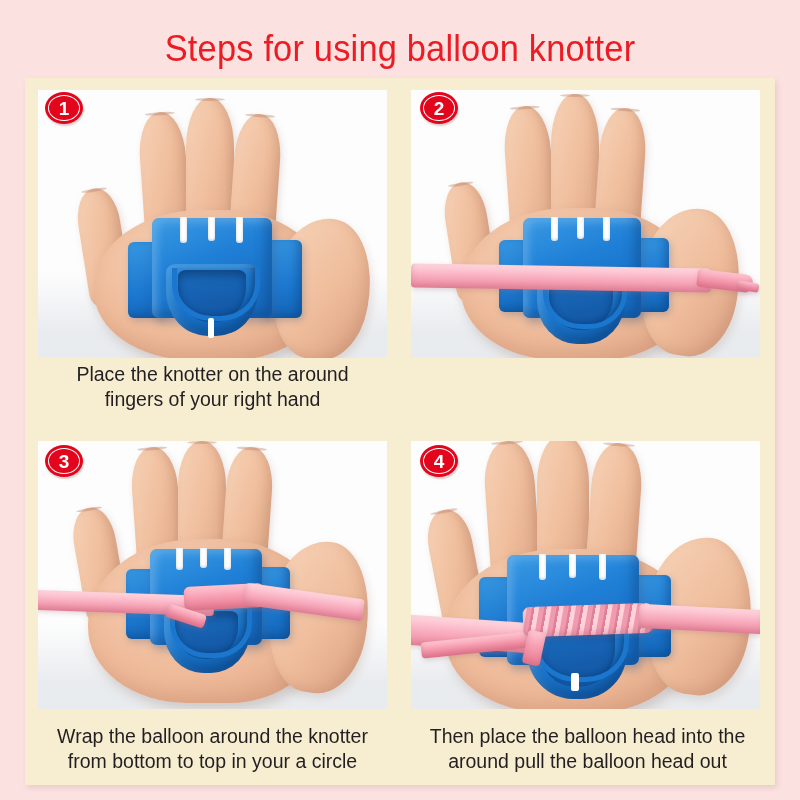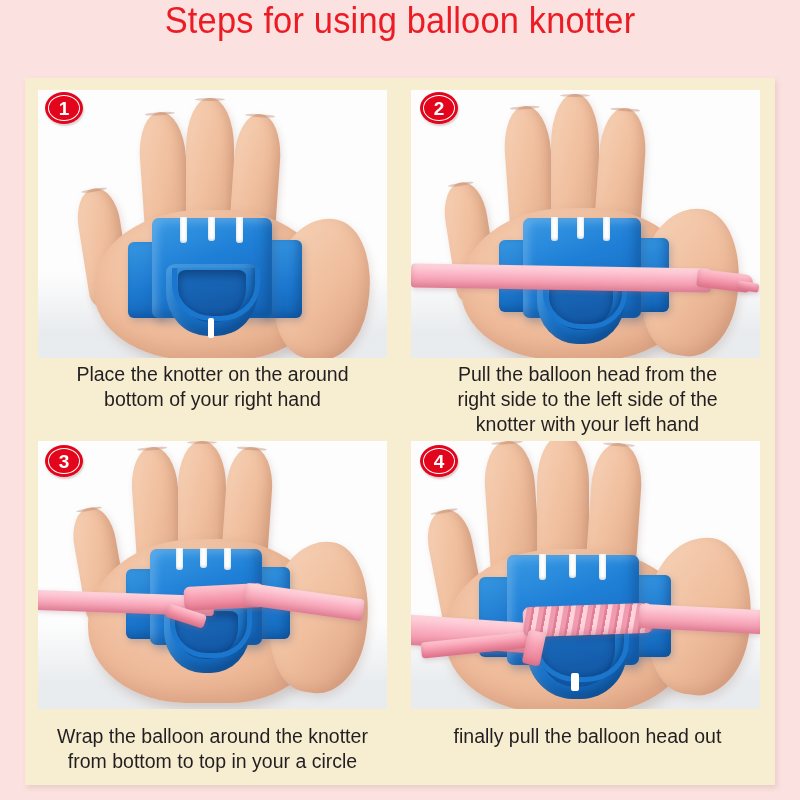--- a/index.html
+++ b/index.html
@@ -13,21 +13,21 @@
     position: relative;
     width: 800px; height: 800px;
     background: #fbe1e0;
   }
   
   #title-bar {
     position: absolute;
     left: 0; top: 0;
     width: 800px; height: 70px;
     display: flex;
-    align-items: flex-start;
+    align-items: flex-end;
     justify-content: center;
   }
   #title-text {
     color: #ec1c24;
     font-size: 37px;
     font-weight: 400;
     letter-spacing: 0.2px;
     white-space: nowrap;
     transform: scaleX(0.93);
   }
@@ -261,21 +261,21 @@
             </div>
             <div class="kcup" style="left:36px;top:46px;width:92px;height:72px;"></div>
             <div class="kcup-inner" style="left:48px;top:52px;width:68px;height:52px;"></div>
             <div class="khook" style="left:42px;top:50px;width:78px;height:48px;"></div>
             <div class="kslot" style="left:78px;top:100px;width:6px;height:20px;"></div>
           </div>
         </div>
       </div>
       <div class="caption">
         <span class="ln">Place the knotter on the around</span>
-        <span class="ln">bottom of your right hand</span>
+        <span class="ln">fingers of your right hand</span>
       </div>
     </div>
 
     <div class="panel p2">
       <div class="badge">
         <span>2</span>
       </div>
       <div class="photo">
         <div class="scene">
           <div class="surface"></div>
@@ -298,25 +298,20 @@
             </div>
             <div class="kcup" style="left:34px;top:56px;width:88px;height:70px;"></div>
             <div class="kcup-inner" style="left:46px;top:62px;width:64px;height:50px;"></div>
             <div class="khook" style="left:40px;top:60px;width:74px;height:46px;"></div>
           </div>
 
           <div class="balloon hi" style="left:0px;top:176px;width:300px;height:24px;border-radius:4px;transform:rotate(1deg);"></div>
           <div class="balloon" style="left:286px;top:182px;width:56px;height:18px;border-radius:4px 8px 8px 4px;transform:rotate(7deg);"></div>
           <div class="balloon" style="left:326px;top:192px;width:22px;height:9px;border-radius:3px;transform:rotate(10deg);"></div>
         </div>
-      </div>
-      <div class="caption">
-        <span class="ln">Pull the balloon head from the</span>
-        <span class="ln">right side to the left side of the</span>
-        <span class="ln">knotter with your left hand</span>
       </div>
     </div>
 
     <div class="panel p3">
       <div class="badge">
         <span>3</span>
       </div>
       <div class="photo">
         <div class="scene">
           <div class="surface"></div>
@@ -385,18 +380,19 @@
           </div>
 
           <div class="balloon hi" style="left:-6px;top:178px;width:130px;height:30px;border-radius:5px;transform:rotate(4deg);"></div>
           <div class="balloon" style="left:10px;top:196px;width:110px;height:16px;border-radius:4px;transform:rotate(-6deg);"></div>
           <div class="bknot" style="left:112px;top:164px;width:130px;height:30px;transform:rotate(-2deg);"></div>
           <div class="balloon hi" style="left:228px;top:166px;width:124px;height:24px;border-radius:4px;transform:rotate(3deg);"></div>
           <div class="balloon" style="left:114px;top:190px;width:18px;height:34px;border-radius:4px;transform:rotate(12deg);"></div>
         </div>
       </div>
       <div class="caption">
-        <span class="ln">finally pull the balloon head out</span>
+        <span class="ln">Then place the balloon head into the</span>
+        <span class="ln">around pull the balloon head out</span>
       </div>
     </div>
 
   </div>
 </div>
 
 </body></html>

